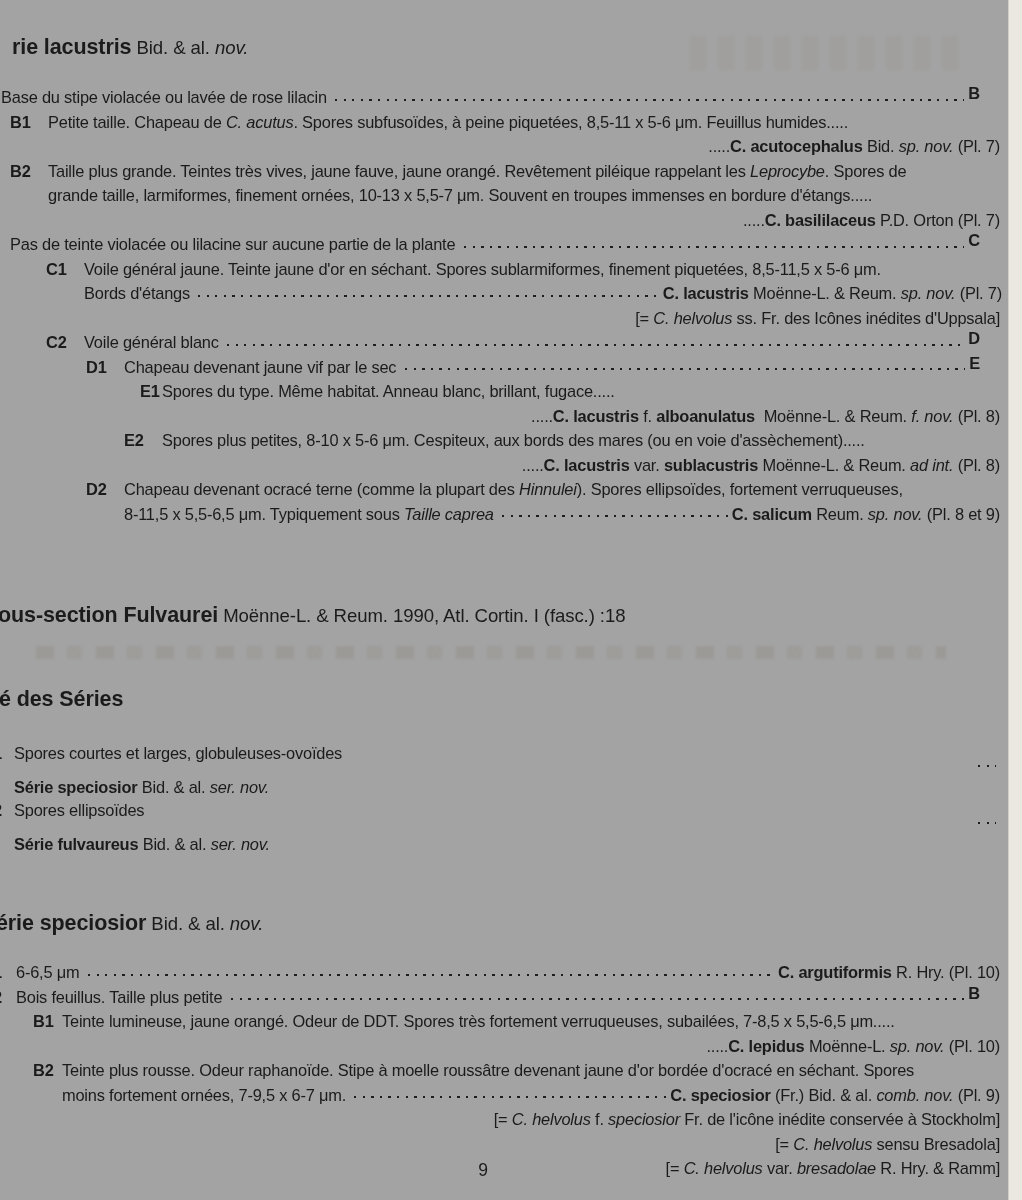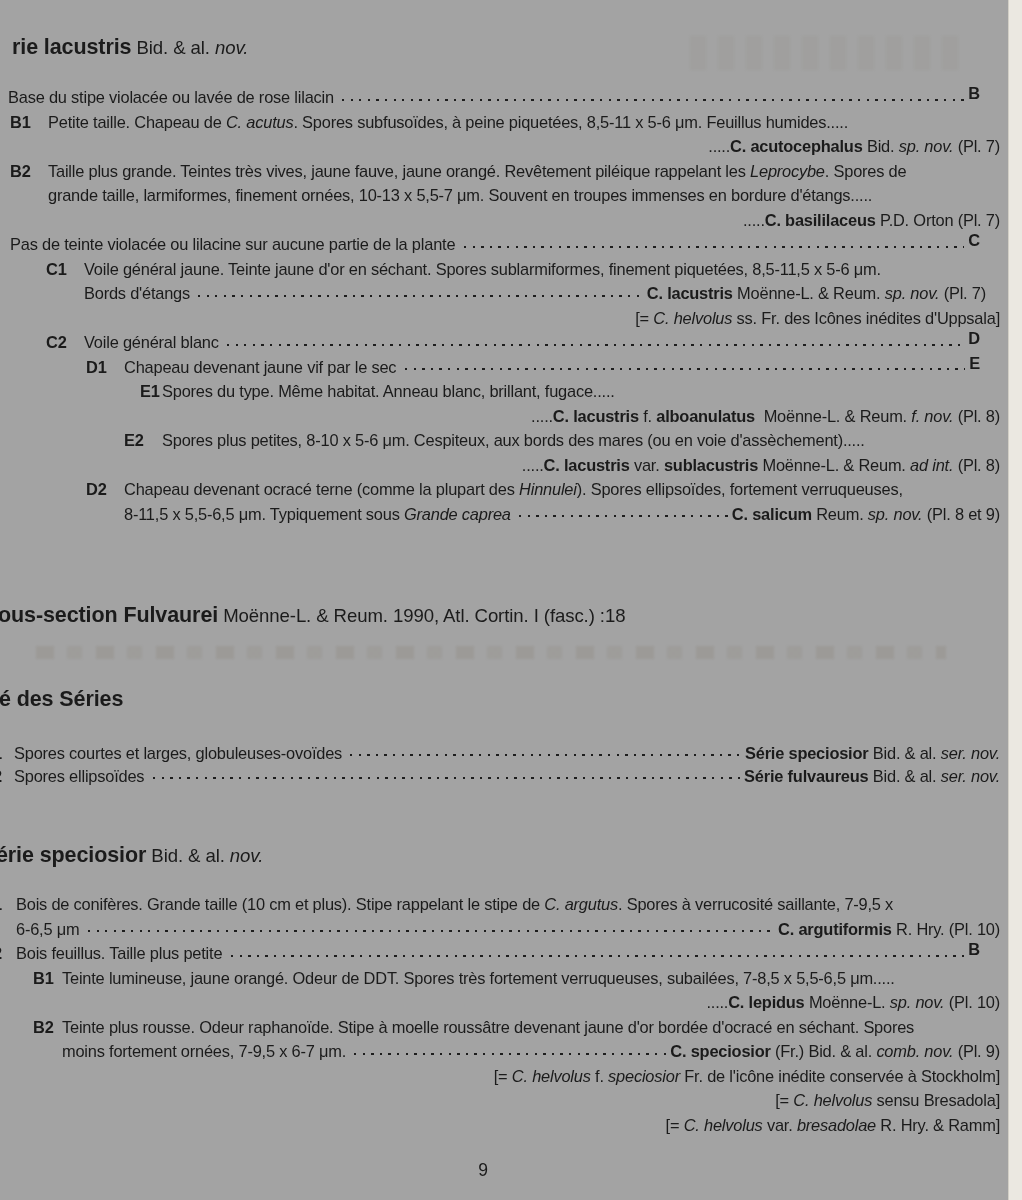--- a/index.html
+++ b/index.html
@@ -16,21 +16,21 @@
     position:absolute;top:0;right:0;width:13px;height:100%;
     background:#ebe8e1;border-left:1px solid #d2cfc6;
   }
   .content{position:absolute;top:0;left:0;width:1022px;padding-top:33px;box-sizing:border-box;}
   .heading{font-size:18.6px;line-height:28px;white-space:pre;letter-spacing:-0.1px;}
   .heading .rb{font-size:21.5px;}
   .kline{
     position:relative;font-size:16.4px;line-height:24.5px;
     white-space:nowrap;letter-spacing:-0.2px;
   }
-  .s3 .kline{line-height:23px;}
+  .s3 .kline{line-height:23px;flex-direction:column;}
   .kline.flex{display:flex;}
   .kline.right{text-align:right;padding-right:22px;}
   .txt,.tail{white-space:pre;flex:0 0 auto;}
   .rb{font-weight:700;}
   .ri{font-style:italic;}
   .lab{position:absolute;top:0;font-weight:700;}
   .leader{
     flex:1 1 auto;min-width:18px;height:7px;
     align-self:flex-end;margin:0 4px 4px 4px;
     background:repeating-linear-gradient(90deg,#1d1d1d 0 2.3px,transparent 2.3px 8.6px) left top/100% 2.3px no-repeat;
@@ -48,37 +48,37 @@
 </style>
 </head>
 <body>
 
 <div class="page">
   <div class="ghost g2"></div>
   <div class="ghost g1"></div>
   <div class="content" id="content">
       <div class="section ">
         <div class="heading" style="margin-left: 12px;"><span class="rb">rie lacustris</span><span> Bid. &amp; al. </span><span class="ri">nov.</span></div>
-        <div class="kline flex" style="margin-top: 23px; padding-left: 8px; padding-right: 42px; line-height: 24.5px;">
+        <div class="kline flex" style="margin-top: 23px; padding-left: 1px; padding-right: 42px; line-height: 24.5px;">
           <span class="txt"><span>Base du stipe violacée ou lavée de rose lilacin </span></span>
           <span class="leader"></span>
           <span class="letter">B</span>
         </div>
         <div class="kline" style="padding-left: 48px; line-height: 24.5px;"><span class="lab" style="left: 10px;">B1</span><span class="txt"><span>Petite taille. Chapeau de </span><span class="ri">C. acutus</span><span>. Spores subfusoïdes, à peine piquetées, 8,5-11 x 5-6 μm. Feuillus humides.....</span></span></div>
         <div class="kline right" style="line-height: 24.5px;"><span class="txt"><span>.....</span><span class="rb">C. acutocephalus</span><span> Bid. </span><span class="ri">sp. nov.</span><span> (Pl. 7)</span></span></div>
         <div class="kline" style="padding-left: 48px; line-height: 24.5px;"><span class="lab" style="left: 10px;">B2</span><span class="txt"><span>Taille plus grande. Teintes très vives, jaune fauve, jaune orangé. Revêtement piléique rappelant les </span><span class="ri">Leprocybe</span><span>. Spores de</span></span></div>
         <div class="kline" style="padding-left: 48px; line-height: 24.5px;"><span class="txt"><span>grande taille, larmiformes, finement ornées, 10-13 x 5,5-7 μm. Souvent en troupes immenses en bordure d'étangs.....</span></span></div>
         <div class="kline right" style="line-height: 24.5px;"><span class="txt"><span>.....</span><span class="rb">C. basililaceus</span><span> P.D. Orton (Pl. 7)</span></span></div>
         <div class="kline flex" style="padding-left: 10px; padding-right: 42px; line-height: 24.5px;">
           <span class="txt"><span>Pas de teinte violacée ou lilacine sur aucune partie de la plante </span></span>
           <span class="leader"></span>
           <span class="letter">C</span>
         </div>
         <div class="kline" style="padding-left: 84px; line-height: 24.5px;"><span class="lab" style="left: 46px;">C1</span><span class="txt"><span>Voile général jaune. Teinte jaune d'or en séchant. Spores sublarmiformes, finement piquetées, 8,5-11,5 x 5-6 μm.</span></span></div>
-        <div class="kline flex" style="padding-left: 84px; padding-right: 36px; line-height: 24.5px;">
+        <div class="kline flex" style="padding-left: 84px; padding-right: 20px; line-height: 24.5px;">
           <span class="txt"><span>Bords d'étangs </span></span>
           <span class="leader"></span>
           <span class="tail"><span class="rb">C. lacustris</span><span> Moënne-L. &amp; Reum. </span><span class="ri">sp. nov.</span><span> (Pl. 7)</span></span>
         </div>
         <div class="kline right" style="line-height: 24.5px;"><span class="txt"><span>[= </span><span class="ri">C. helvolus</span><span> ss. Fr. des Icônes inédites d'Uppsala]</span></span></div>
         <div class="kline flex" style="padding-left: 84px; padding-right: 42px; line-height: 24.5px;">
           <span class="lab" style="left: 46px;">C2</span>
           <span class="txt"><span>Voile général blanc </span></span>
           <span class="leader"></span>
           <span class="letter">D</span>
@@ -88,21 +88,21 @@
           <span class="txt"><span>Chapeau devenant jaune vif par le sec </span></span>
           <span class="leader"></span>
           <span class="letter">E</span>
         </div>
         <div class="kline" style="padding-left: 162px; line-height: 24.5px;"><span class="lab" style="left: 140px;">E1</span><span class="txt"><span>Spores du type. Même habitat. Anneau blanc, brillant, fugace.....</span></span></div>
         <div class="kline right" style="line-height: 24.5px;"><span class="txt"><span>.....</span><span class="rb">C. lacustris</span><span> f. </span><span class="rb">alboanulatus</span><span>  Moënne-L. &amp; Reum. </span><span class="ri">f. nov.</span><span> (Pl. 8)</span></span></div>
         <div class="kline" style="padding-left: 162px; line-height: 24.5px;"><span class="lab" style="left: 124px;">E2</span><span class="txt"><span>Spores plus petites, 8-10 x 5-6 μm. Cespiteux, aux bords des mares (ou en voie d'assèchement).....</span></span></div>
         <div class="kline right" style="line-height: 24.5px;"><span class="txt"><span>.....</span><span class="rb">C. lacustris</span><span> var. </span><span class="rb">sublacustris</span><span> Moënne-L. &amp; Reum. </span><span class="ri">ad int.</span><span> (Pl. 8)</span></span></div>
         <div class="kline" style="padding-left: 124px; line-height: 24.5px;"><span class="lab" style="left: 86px;">D2</span><span class="txt"><span>Chapeau devenant ocracé terne (comme la plupart des </span><span class="ri">Hinnulei</span><span>). Spores ellipsoïdes, fortement verruqueuses,</span></span></div>
         <div class="kline flex" style="padding-left: 124px; padding-right: 22px; line-height: 24.5px;">
-          <span class="txt"><span>8-11,5 x 5,5-6,5 μm. Typiquement sous </span><span class="ri">Grande caprea</span><span> </span></span>
+          <span class="txt"><span>8-11,5 x 5,5-6,5 μm. Typiquement sous </span><span class="ri">Taille caprea</span><span> </span></span>
           <span class="leader"></span>
           <span class="tail"><span class="rb">C. salicum</span><span> Reum. </span><span class="ri">sp. nov.</span><span> (Pl. 8 et 9)</span></span>
         </div>
       </div>
       <div class="section ">
         <div class="heading" style="margin-top: 75px; margin-left: -2px;"><span class="rb">ous-section Fulvaurei</span><span> Moënne-L. &amp; Reum. 1990, Atl. Cortin. I (fasc.) :18</span></div>
       </div>
       <div class="section s3">
         <div class="heading" style="margin-top: 55px; margin-left: -1px;"><span class="rb">é des Séries</span></div>
         <div class="kline flex" style="margin-top: 28px; padding-left: 14px; padding-right: 22px; line-height: 23px;">
@@ -113,21 +113,21 @@
         </div>
         <div class="kline flex" style="padding-left: 14px; padding-right: 22px; line-height: 23px;">
           <span class="lab" style="left: -7px;">2</span>
           <span class="txt"><span>Spores ellipsoïdes </span></span>
           <span class="leader"></span>
           <span class="tail"><span class="rb">Série fulvaureus</span><span> Bid. &amp; al. </span><span class="ri">ser. nov.</span></span>
         </div>
       </div>
       <div class="section ">
         <div class="heading" style="margin-top: 53px; margin-left: -4px;"><span class="rb">érie speciosior</span><span> Bid. &amp; al. </span><span class="ri">nov.</span></div>
-        <div class="kline" style="margin-top: 22px; padding-left: 16px; line-height: 24.5px;"><span class="lab" style="left: -7px;">1</span><span class="txt"><span>Bois de conifères. Grande taille (10 cm et plus). Stipe rappelant le stipe de </span><span class="ri">C. argutus</span><span>. Spores à verrucosité saillante, 7-9,5 x</span></span></div>
+        <div class="kline" style="margin-top: 22px; padding-left: 16px; line-height: 24.5px;"><span class="lab" style="left: -7px;">1</span></div>
         <div class="kline flex" style="padding-left: 16px; padding-right: 22px; line-height: 24.5px;">
           <span class="txt"><span>6-6,5 μm </span></span>
           <span class="leader"></span>
           <span class="tail"><span class="rb">C. argutiformis</span><span> R. Hry. (Pl. 10)</span></span>
         </div>
         <div class="kline flex" style="padding-left: 16px; padding-right: 42px; line-height: 24.5px;">
           <span class="lab" style="left: -7px;">2</span>
           <span class="txt"><span>Bois feuillus. Taille plus petite </span></span>
           <span class="leader"></span>
           <span class="letter">B</span>

